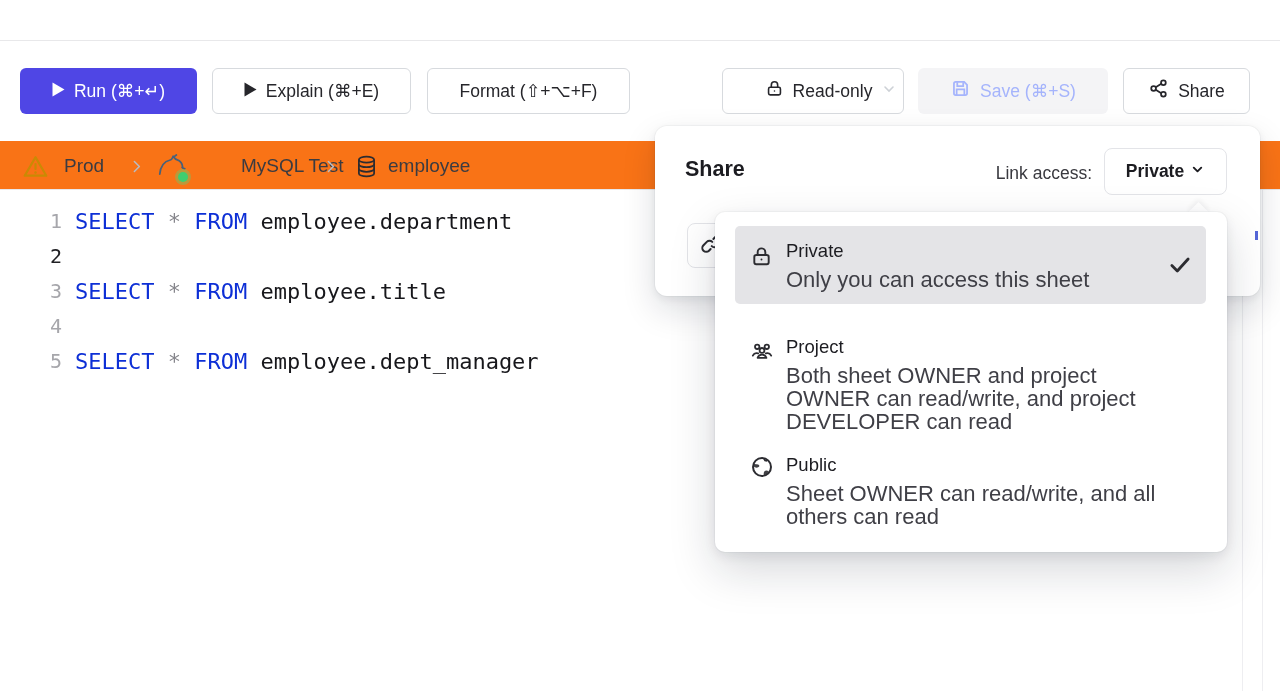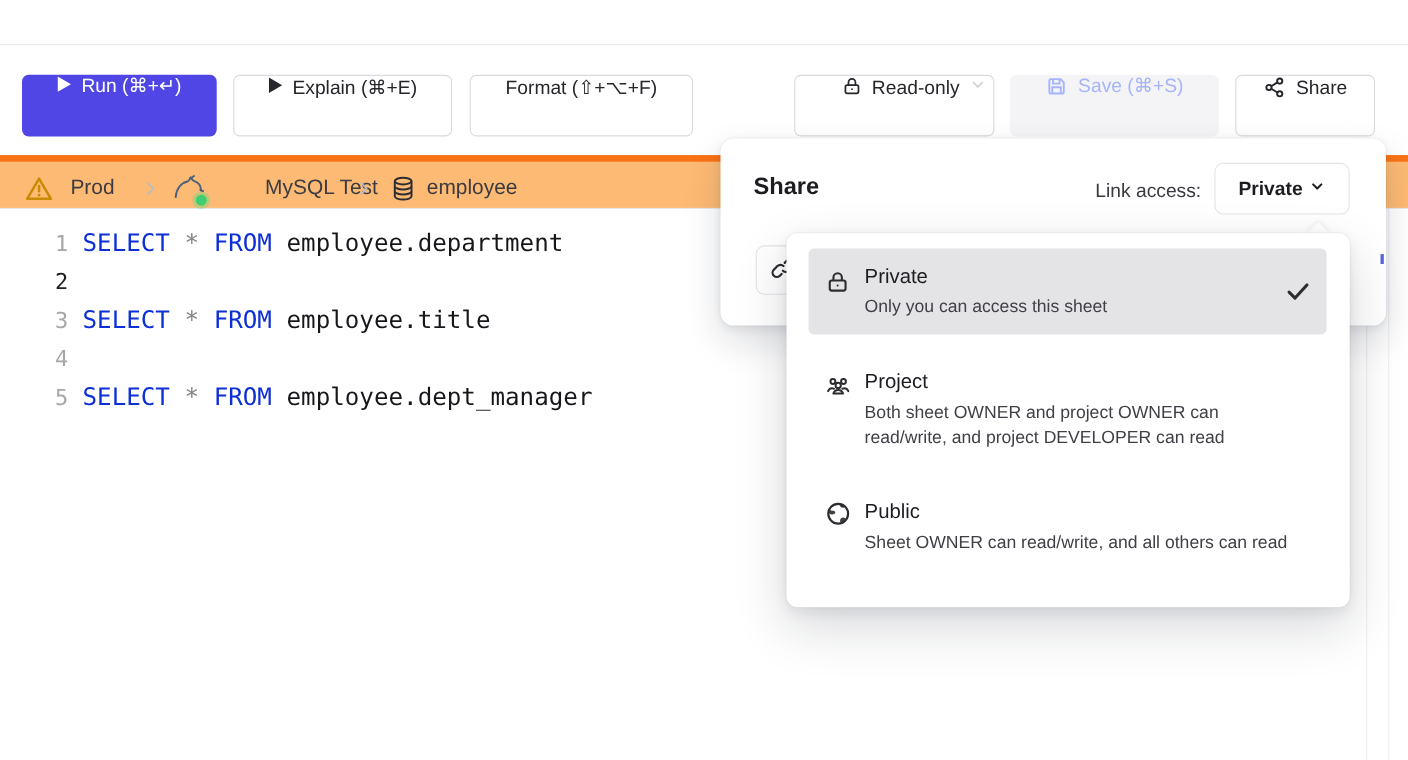--- a/index.html
+++ b/index.html
@@ -4,34 +4,34 @@
 <style>
   * { margin:0; padding:0; box-sizing:border-box; }
   html,body { width:1280px; height:691px; background:#fff; overflow:hidden;
               font-family:"Liberation Sans","DejaVu Sans",sans-serif; }
   #app { position:relative; width:1280px; height:691px; background:#fff; }
 
   .hdivider { position:absolute; left:0; right:0; height:1px; background:#e8e8ea; }
   .top-divider { top:40px; }
 
   
-  .btn { position:absolute; top:68px; height:56px; display:flex; 
+  .btn { position:absolute; top:68px; height:46px; display:flex; align-items:center;
          justify-content:center; gap:9px; background:#fff; border:1px solid #d7dade;
          border-radius:6px; font-size:17.5px; color:#26262b; cursor:pointer; }
   .btn svg { flex:0 0 auto; }
   .btn-run { left:20px; width:177px; background:#4f46e5; border:none; color:#fff; font-weight:500; }
   .btn-explain { left:212px; width:199px; }
   .btn-format { left:427px; width:203px; }
   .btn-readonly { left:722px; width:182px;padding-left:36px; }
   .btn-save { left:918px; width:190px; background:#f4f4f6; border:none; color:#a5b4fc; font-weight:500; cursor:default; }
   .btn-share { left:1123px; width:127px; }
 
   
-  .breadcrumb { position:absolute; top:141px; left:0; right:0; height:49px; background:#fdba74;
-                border-top:6px solid #f97316; border-bottom:1px solid #e8e8ea; }
+  .breadcrumb { position:absolute; top:141px; left:0; right:0; height:49px; background:#f97316;
+                border-top:1px solid #f97316; border-bottom:1px solid #e8e8ea; }
   .bc-item { position:absolute; top:0; height:48px; display:flex; align-items:center;
              font-size:19px; color:#3b3b41; }
   .bc-warn { left:22px; }
   .bc-prod { left:64px; cursor:pointer; }
   .bc-chev1 { left:128px; }
   .bc-mysql-icon { left:156px; }
   .bc-instance { left:197px; cursor:pointer;margin-left:44px; }
   .bc-chev2 { left:322px; }
   .bc-db-icon { left:354px; }
   .bc-database { left:388px; cursor:pointer; }
@@ -72,21 +72,21 @@
   .blue-speck { position:absolute; left:1255px; top:231px; width:3px; height:9px; background:#5566d8; z-index:52; }
 
   
   .access-menu { position:absolute; left:715px; top:212px; width:512px; height:340px; background:#fff;
                  border-radius:10px; z-index:60;
                  box-shadow:0 0 0 1px rgba(15,23,42,.03), 0 18px 46px rgba(15,23,42,.17), 0 4px 12px rgba(15,23,42,.08); }
   .opt { position:absolute; left:20px; width:471px; border-radius:5px; cursor:pointer; }
   .opt-icon { position:absolute; left:15px; }
   .opt-texts { margin-left:51px; }
   .opt-title { font-size:18.5px; line-height:26px; color:#1c1c21; }
-  .opt-desc { font-size:16px; line-height:23px; color:#3f3f46; max-width:400px; margin-top:4px; }
+  .opt-desc { font-size:22px; line-height:23px; color:#3f3f46; max-width:400px; margin-top:4px; }
   .opt-private { top:14px; height:78px; background:#e4e4e7; padding-top:12px; }
   .opt-private .opt-icon { top:19px; }
   .opt-project { top:122px; } .opt-project .opt-icon { top:5px; }
   .opt-public { top:240px; } .opt-public .opt-icon { top:3px; }
   .check { position:absolute; right:13px; top:26px; }
 </style>
 </head>
 <body>
 
 <div id="app">

